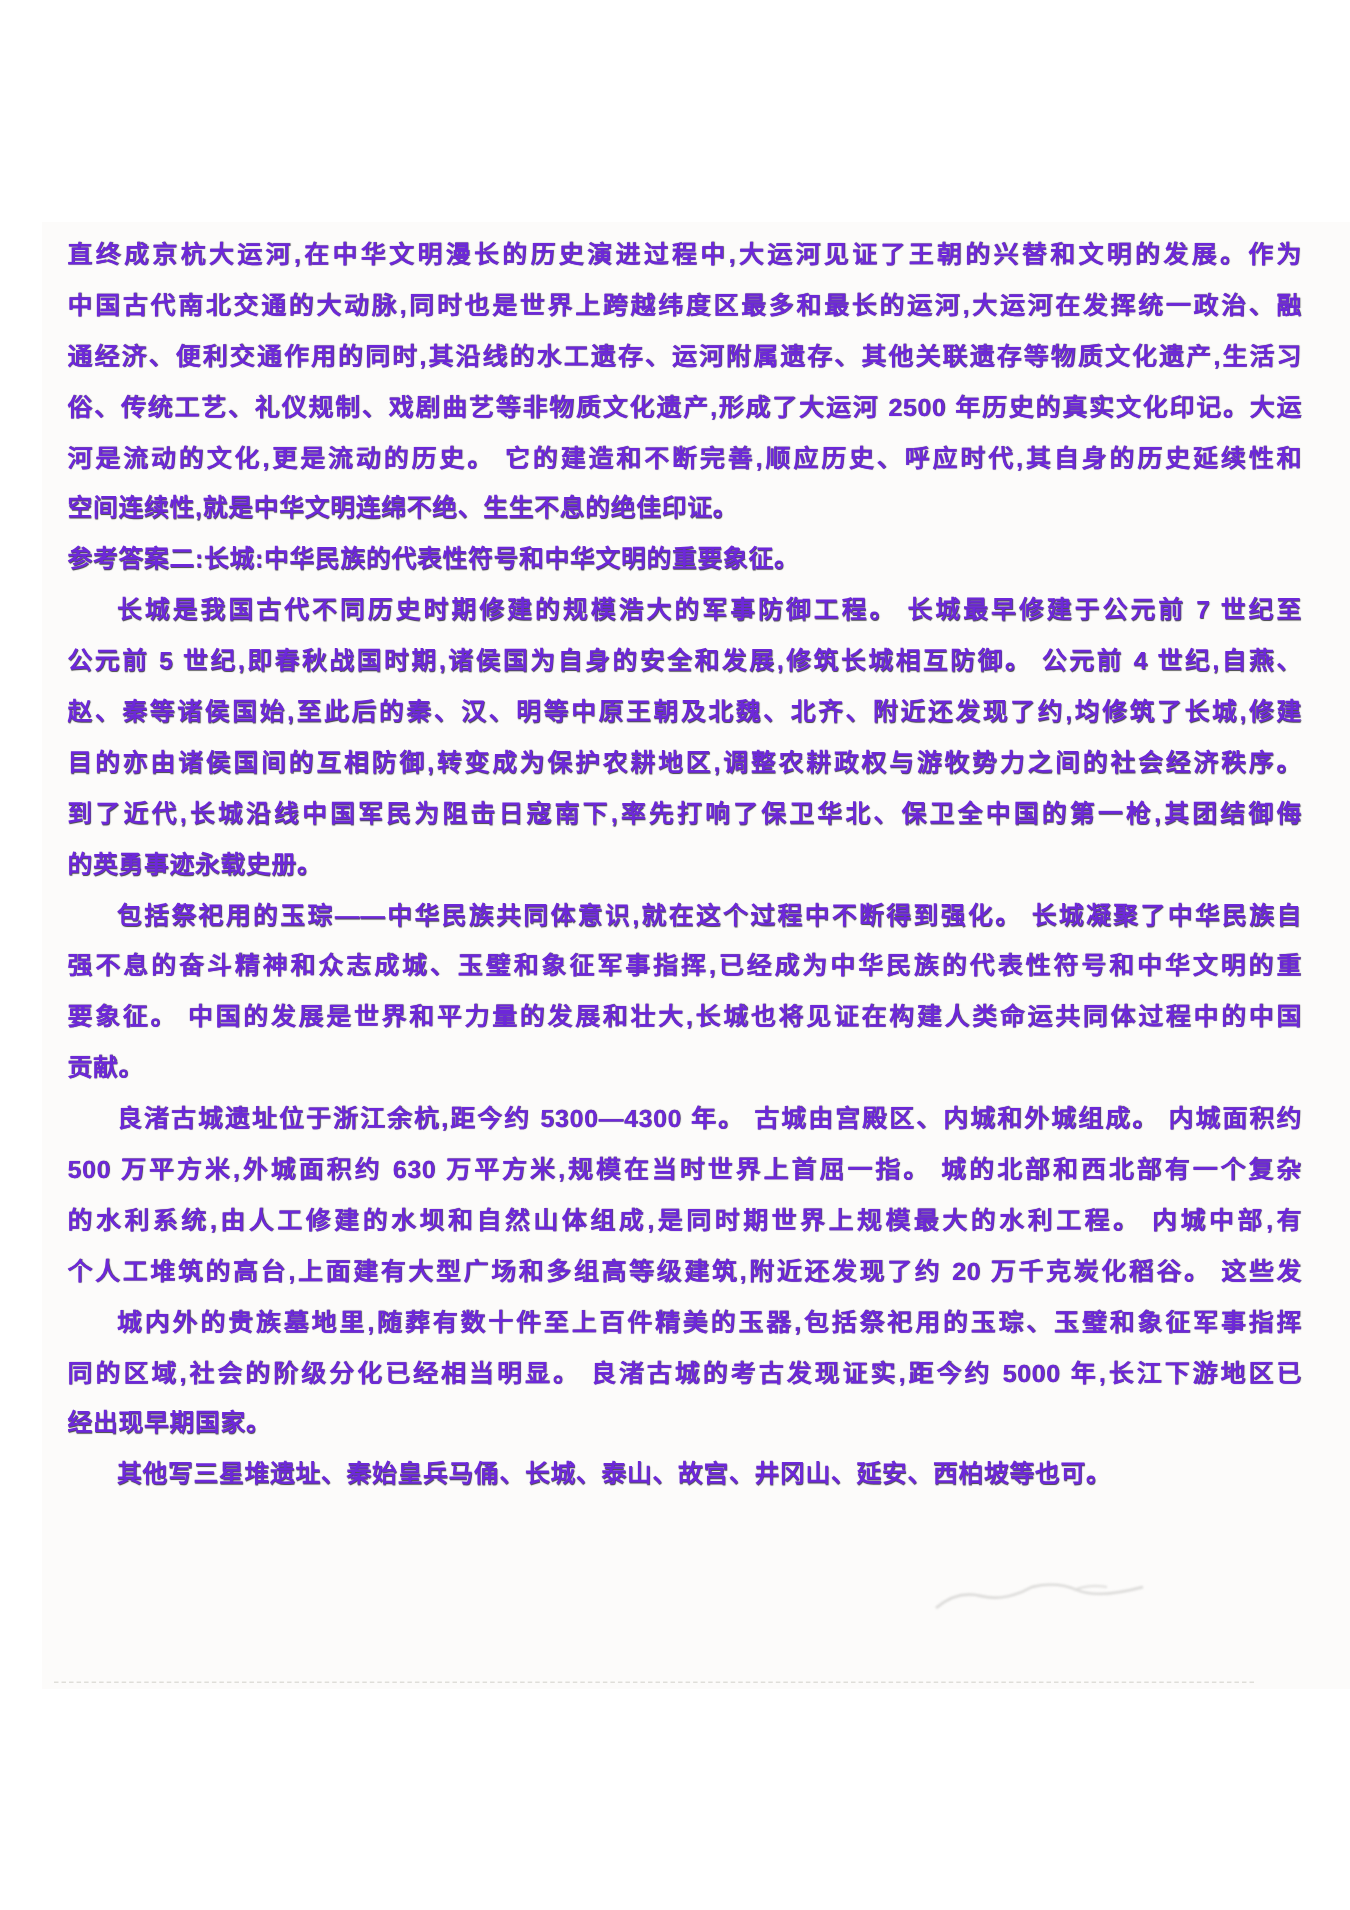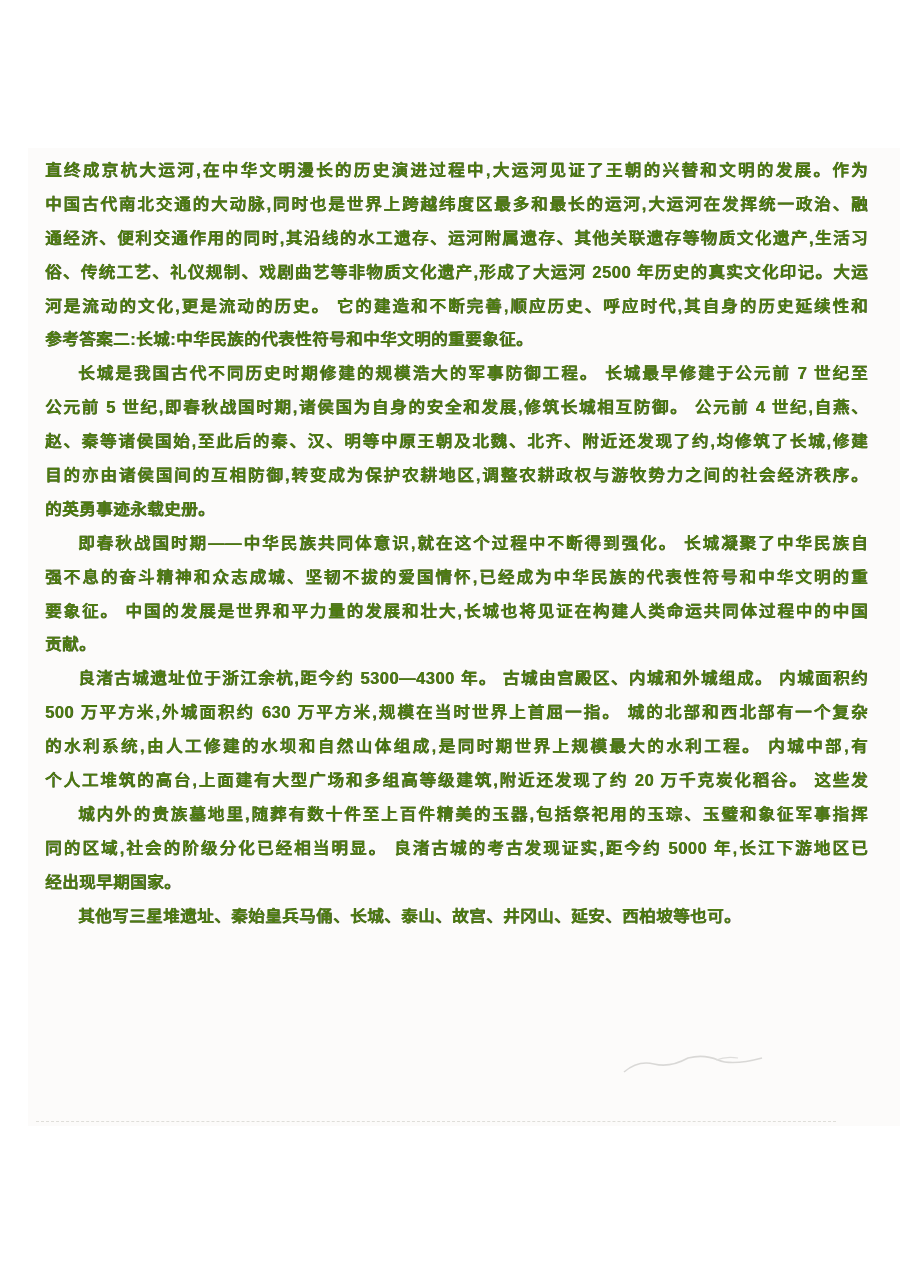--- a/index.html
+++ b/index.html
@@ -66,34 +66,36 @@
     width: 800px;
     height: 0;
     border-top: 1px dashed #d9d7d2;
     opacity: 0.8;
   }
 </style>
 </head>
 <body style="background: rgb(255, 255, 255);">
 
 <div class="scan-area" style="background: rgb(252, 251, 250);">
-  <div class="doc-text" style="color: #4d7c0f;">
+  <div class="doc-text" style="color: #6d28d9;">
       <div class="line just">直终成京杭大运河,在中华文明漫长的历史演进过程中,大运河见证了王朝的兴替和文明的发展。作为</div>
       <div class="line just">中国古代南北交通的大动脉,同时也是世界上跨越纬度区最多和最长的运河,大运河在发挥统一政治、融</div>
       <div class="line just">通经济、便利交通作用的同时,其沿线的水工遗存、运河附属遗存、其他关联遗存等物质文化遗产,生活习</div>
       <div class="line just">俗、传统工艺、礼仪规制、戏剧曲艺等非物质文化遗产,形成了大运河 2500 年历史的真实文化印记。大运</div>
       <div class="line just">河是流动的文化,更是流动的历史。 它的建造和不断完善,顺应历史、呼应时代,其自身的历史延续性和</div>
+      <div class="line">空间连续性,就是中华文明连绵不绝、生生不息的绝佳印证。</div>
       <div class="line">参考答案二:长城:中华民族的代表性符号和中华文明的重要象征。</div>
       <div class="line indent just">长城是我国古代不同历史时期修建的规模浩大的军事防御工程。 长城最早修建于公元前 7 世纪至</div>
       <div class="line just">公元前 5 世纪,即春秋战国时期,诸侯国为自身的安全和发展,修筑长城相互防御。 公元前 4 世纪,自燕、</div>
       <div class="line just">赵、秦等诸侯国始,至此后的秦、汉、明等中原王朝及北魏、北齐、附近还发现了约,均修筑了长城,修建</div>
       <div class="line just">目的亦由诸侯国间的互相防御,转变成为保护农耕地区,调整农耕政权与游牧势力之间的社会经济秩序。</div>
+      <div class="line just">到了近代,长城沿线中国军民为阻击日寇南下,率先打响了保卫华北、保卫全中国的第一枪,其团结御侮</div>
       <div class="line">的英勇事迹永载史册。</div>
-      <div class="line indent just">即春秋战国时期——中华民族共同体意识,就在这个过程中不断得到强化。 长城凝聚了中华民族自</div>
-      <div class="line just">强不息的奋斗精神和众志成城、坚韧不拔的爱国情怀,已经成为中华民族的代表性符号和中华文明的重</div>
+      <div class="line indent just">包括祭祀用的玉琮——中华民族共同体意识,就在这个过程中不断得到强化。 长城凝聚了中华民族自</div>
+      <div class="line just">强不息的奋斗精神和众志成城、玉璧和象征军事指挥,已经成为中华民族的代表性符号和中华文明的重</div>
       <div class="line just">要象征。 中国的发展是世界和平力量的发展和壮大,长城也将见证在构建人类命运共同体过程中的中国</div>
       <div class="line">贡献。</div>
       <div class="line indent just">良渚古城遗址位于浙江余杭,距今约 5300—4300 年。 古城由宫殿区、内城和外城组成。 内城面积约</div>
       <div class="line just">500 万平方米,外城面积约 630 万平方米,规模在当时世界上首屈一指。 城的北部和西北部有一个复杂</div>
       <div class="line just">的水利系统,由人工修建的水坝和自然山体组成,是同时期世界上规模最大的水利工程。 内城中部,有</div>
       <div class="line just">个人工堆筑的高台,上面建有大型广场和多组高等级建筑,附近还发现了约 20 万千克炭化稻谷。 这些发</div>
       <div class="line indent just">城内外的贵族墓地里,随葬有数十件至上百件精美的玉器,包括祭祀用的玉琮、玉璧和象征军事指挥</div>
       <div class="line just">同的区域,社会的阶级分化已经相当明显。 良渚古城的考古发现证实,距今约 5000 年,长江下游地区已</div>
       <div class="line">经出现早期国家。</div>
       <div class="line indent">其他写三星堆遗址、秦始皇兵马俑、长城、泰山、故宫、井冈山、延安、西柏坡等也可。</div>

